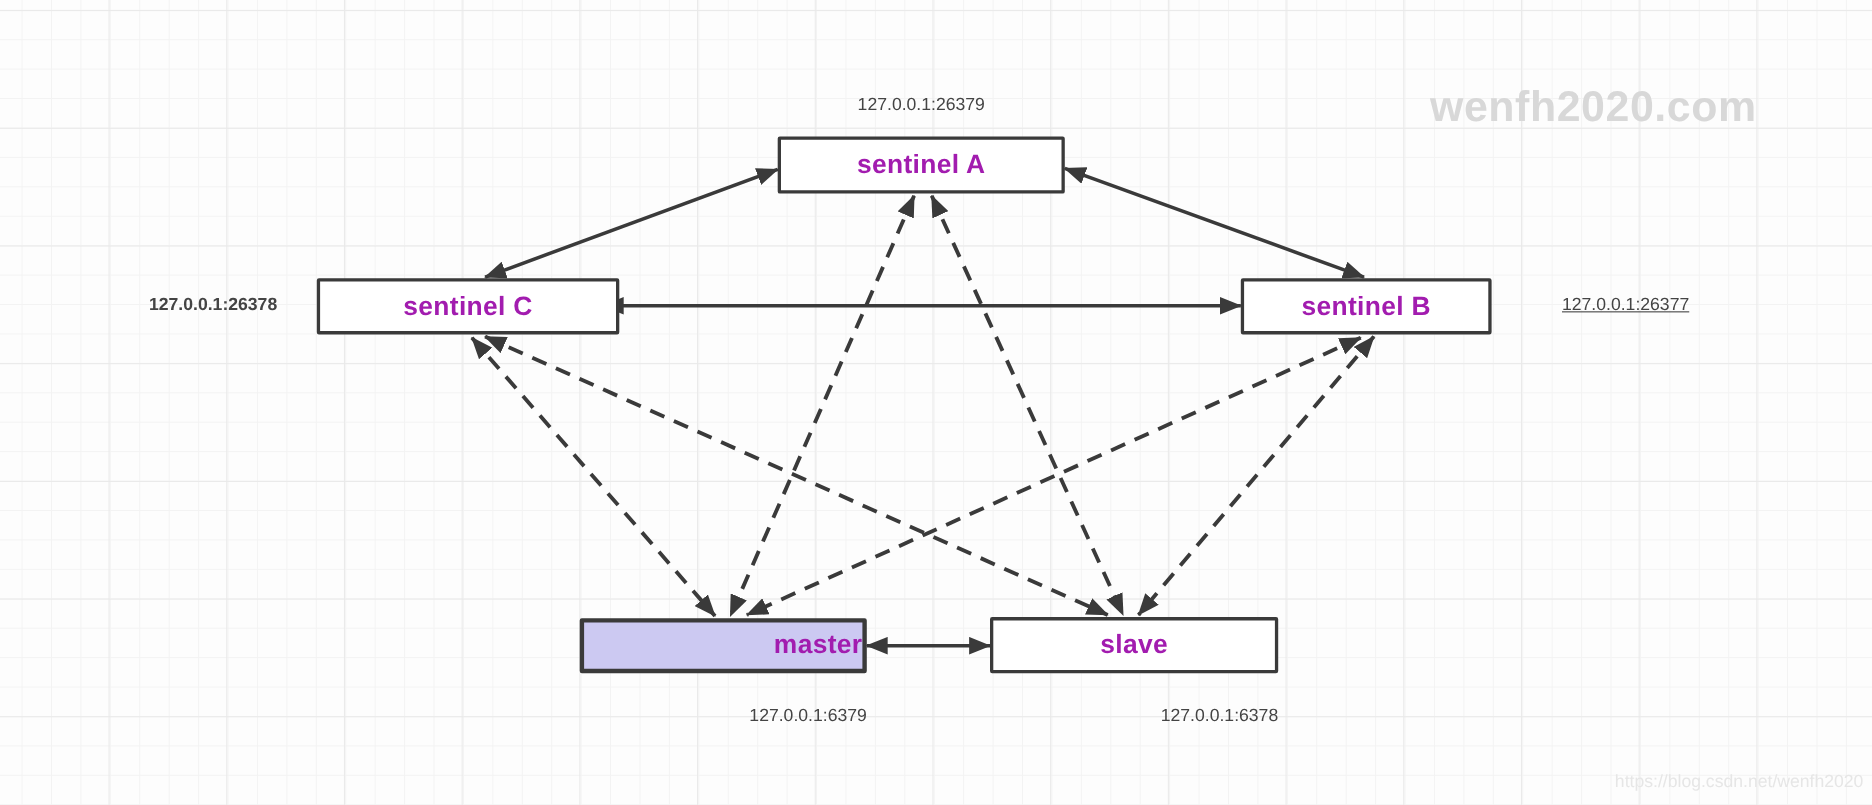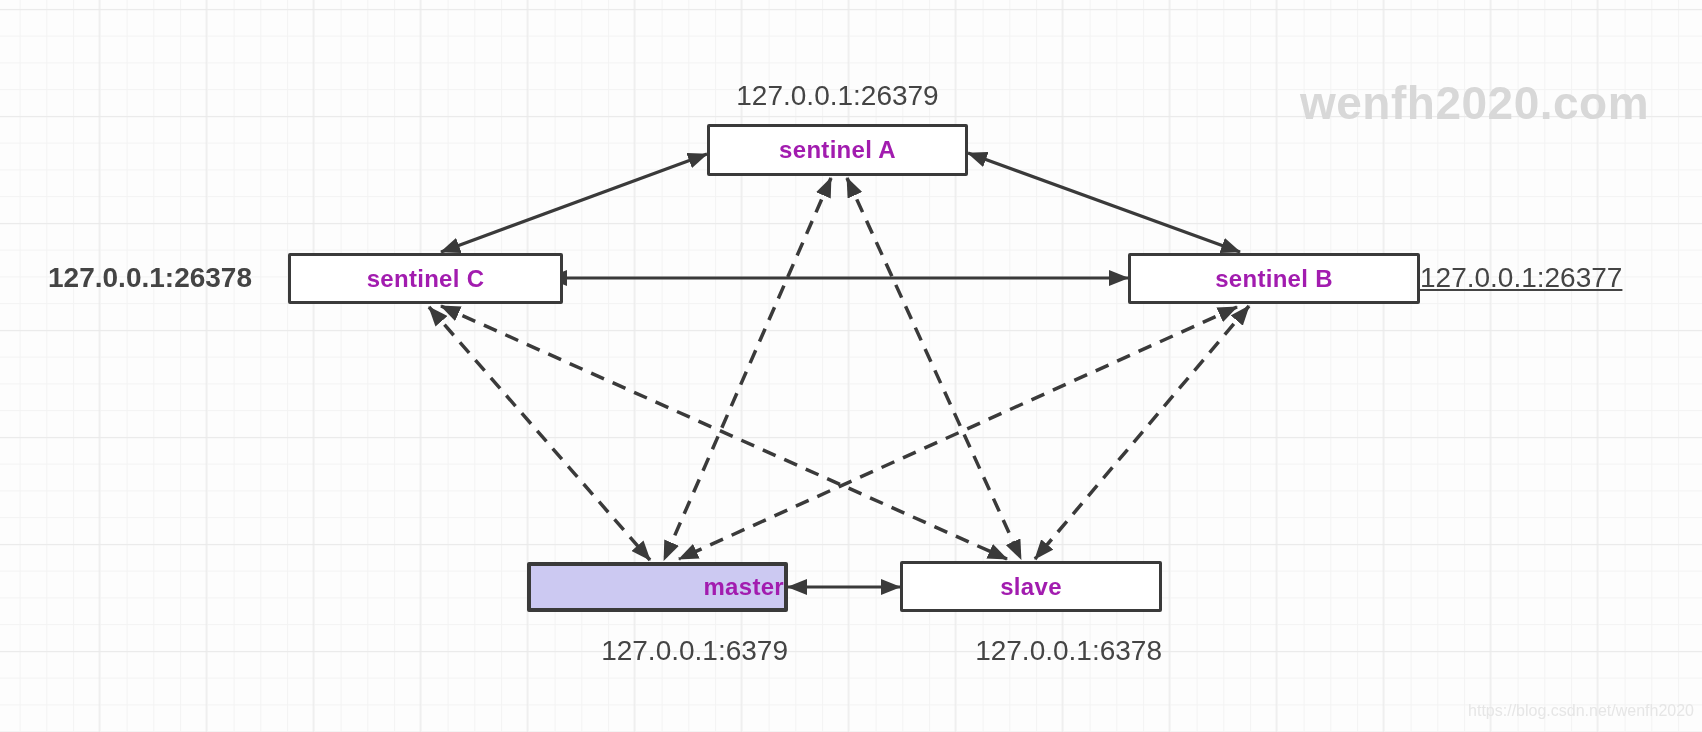--- a/index.html
+++ b/index.html
@@ -23,35 +23,35 @@
   svg.edges line.dashed { stroke-width:3.5; stroke-dasharray:14 9.5; }
   .node {
     position:absolute; box-sizing:border-box;
     display:flex; align-items:center; justify-content:center;
     background:#ffffff; border:3px solid #3a3a3a; border-radius:2px;
     color:#a21caf; font-size:24px; font-weight:600; letter-spacing:0.3px;
     white-space:nowrap; z-index:2;
   }
   #n-sentinel-a { left:707px;  top:124px; width:261px; height:52px; }
   #n-sentinel-c { left:288px;  top:253px; width:275px; height:51px; }
-  #n-sentinel-b { left:1128px; top:253px; width:292px; height:51px; }
+  #n-sentinel-b { left:1128px; top:253px; width:228px; height:51px; }
   #n-master     { left:527px;  top:562px; width:261px; height:50px; border-width:4px; background:#ccc9f2;justify-content:flex-end; }
   #n-slave      { left:900px;  top:561px; width:262px; height:51px; }
   .addr {
-    position:absolute; color:#444444; font-size:28px; font-weight:400;
+    position:absolute; color:#444444; font-size:16px; font-weight:400;
     white-space:nowrap; line-height:28px; z-index:2;
   }
   #addr-a { left:707px;  top:82px;  width:261px; text-align:center; }
   #addr-c { left:0px;    top:264px; width:252px; text-align:right;font-weight:bold;  }
   #addr-b { left:1420px; top:264px;text-decoration:underline; }
   #addr-m { left:527px;  top:637px; width:261px; text-align:right; }
   #addr-s { left:900px;  top:637px; width:262px; text-align:right; }
   .wm-site {
     position:absolute; left:1300px; top:76px; width:290px; text-align:center;
-    color:#d8d8d8; font-size:46px; font-weight:700; letter-spacing:0.5px;
+    color:#d8d8d8; font-size:39px; font-weight:700; letter-spacing:0.5px;
     white-space:nowrap; z-index:1;
   }
   .wm-url {
     position:absolute; right:8px; top:702px;
     color:#e6e6e6; font-size:16px; font-weight:400;
     white-space:nowrap; z-index:1;
   }
 </style>
 </head>
 <body>

